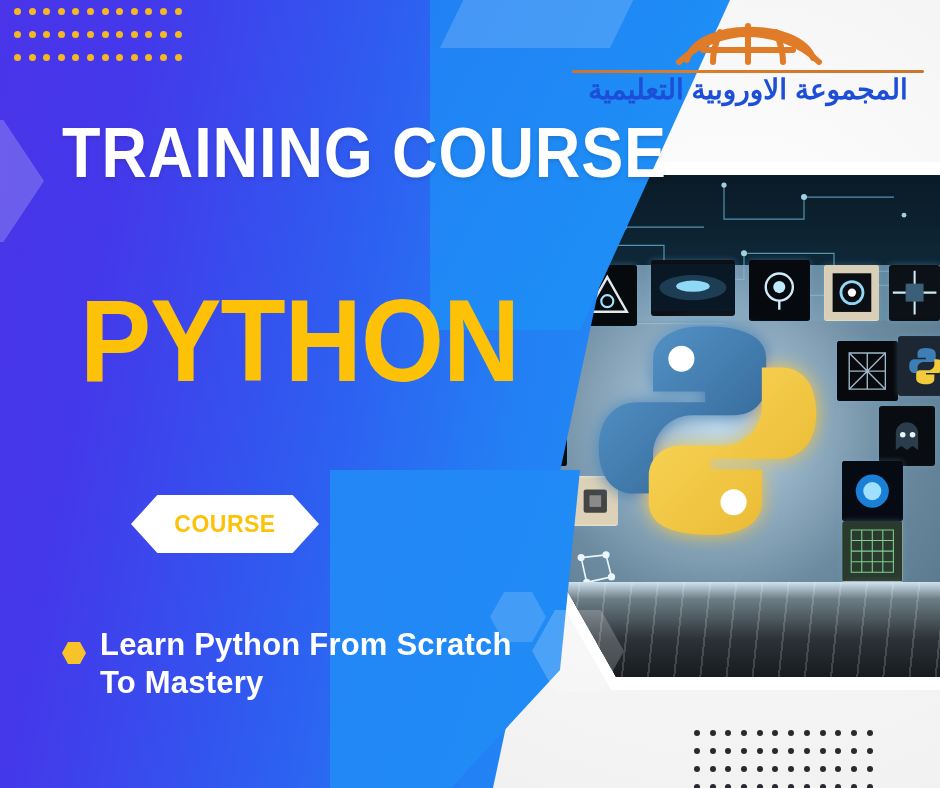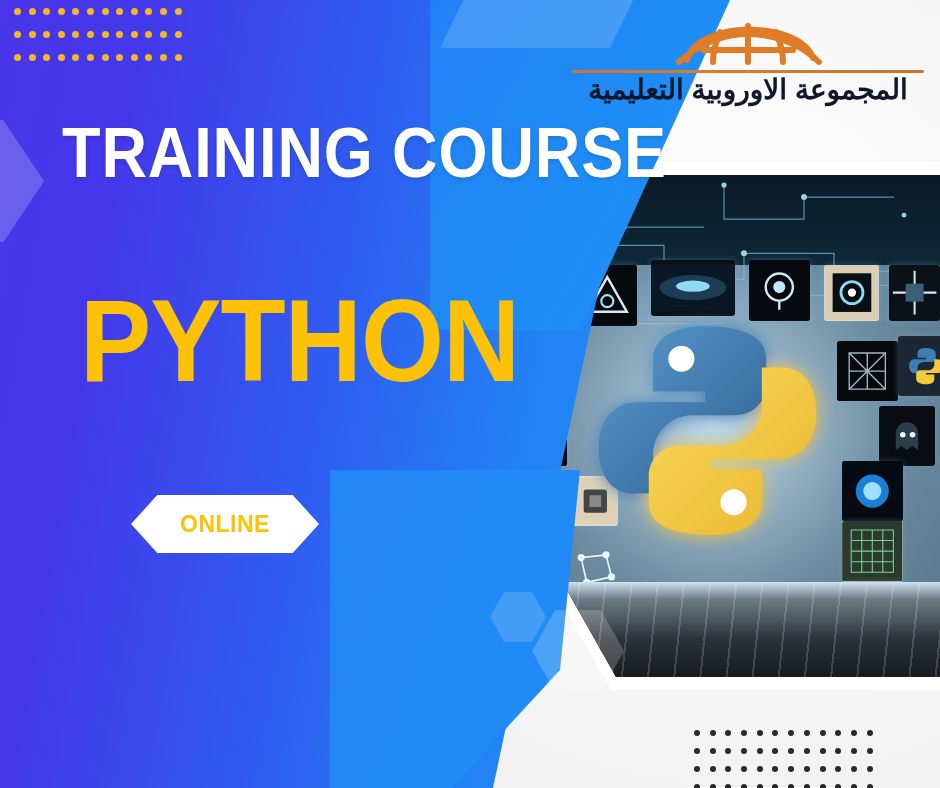--- a/index.html
+++ b/index.html
@@ -90,21 +90,21 @@
   .tagline{
     color:#ffffff;font-size:31px;font-weight:700;line-height:1.22;
     max-width:450px;letter-spacing:.2px;
   }
 
   
   .logo{position:absolute;left:563px;top:10px;width:370px;height:130px;
     display:flex;flex-direction:column;align-items:center;justify-content:flex-start;}
   .logo-mark{width:150px;height:62px;}
   .logo-rule{width:352px;height:3px;background:linear-gradient(90deg,#c9762f 0%,#e07b28 35%,#c9762f 100%);margin-top:-2px;border-radius:2px;}
-  .logo-ar{font-size:28px;font-weight:700;color:#0f172a;direction:rtl;margin-top:1px;letter-spacing:0;line-height:1.15;}
+  .logo-ar{font-size:28px;font-weight:700;color:#1d4ed8;direction:rtl;margin-top:1px;letter-spacing:0;line-height:1.15;}
   .logo-en{font-size:20.5px;font-weight:700;color:#44444a;letter-spacing:2.0px;margin-top:0px;}
 
   
   .hexphoto-outer{
     position:absolute;left:461px;top:162px;width:492px;height:528px;
     background:#ffffff;
     clip-path:polygon(30.5% 0%, 100% 0%, 100% 100%, 30.5% 100%, 0% 50%);
     filter:drop-shadow(0 4px 10px rgba(0,0,0,.18));
   }
   .hexphoto{
@@ -521,23 +521,27 @@
       <span style="background: rgb(245, 184, 36);"></span>
       <span style="background: rgb(245, 184, 36);"></span>
       <span style="background: rgb(245, 184, 36);"></span>
       <span style="background: rgb(245, 184, 36);"></span>
     </div>
 
   <div class="title">TRAINING COURSE</div>
   <div class="python">PYTHON</div>
 
   <div class="badge">
-    <span>ONLINE</span>
+    <span>COURSE</span>
   </div>
 
+  <div class="tagline-wrap">
+    <div class="bullet"></div>
+    <div class="tagline">Learn Python From Scratch To Mastery</div>
+  </div>
 
   <div class="logo">
     <svg class="logo-mark" viewBox="0 0 150 62">
       <g fill="none" stroke="#e07b28" stroke-width="6" stroke-linecap="round">
         <path d="M14 50 C24 10, 126 10, 140 48"></path>
         <path d="M6 52 C30 30, 56 24, 74 24 C98 24, 126 32, 146 52"></path>
         <path d="M75 16 V52"></path>
         <path d="M47 22 C42 34, 40 44, 40 52"></path>
         <path d="M103 22 C108 34, 110 44, 110 52"></path>
         <path d="M30 40 H120"></path>

